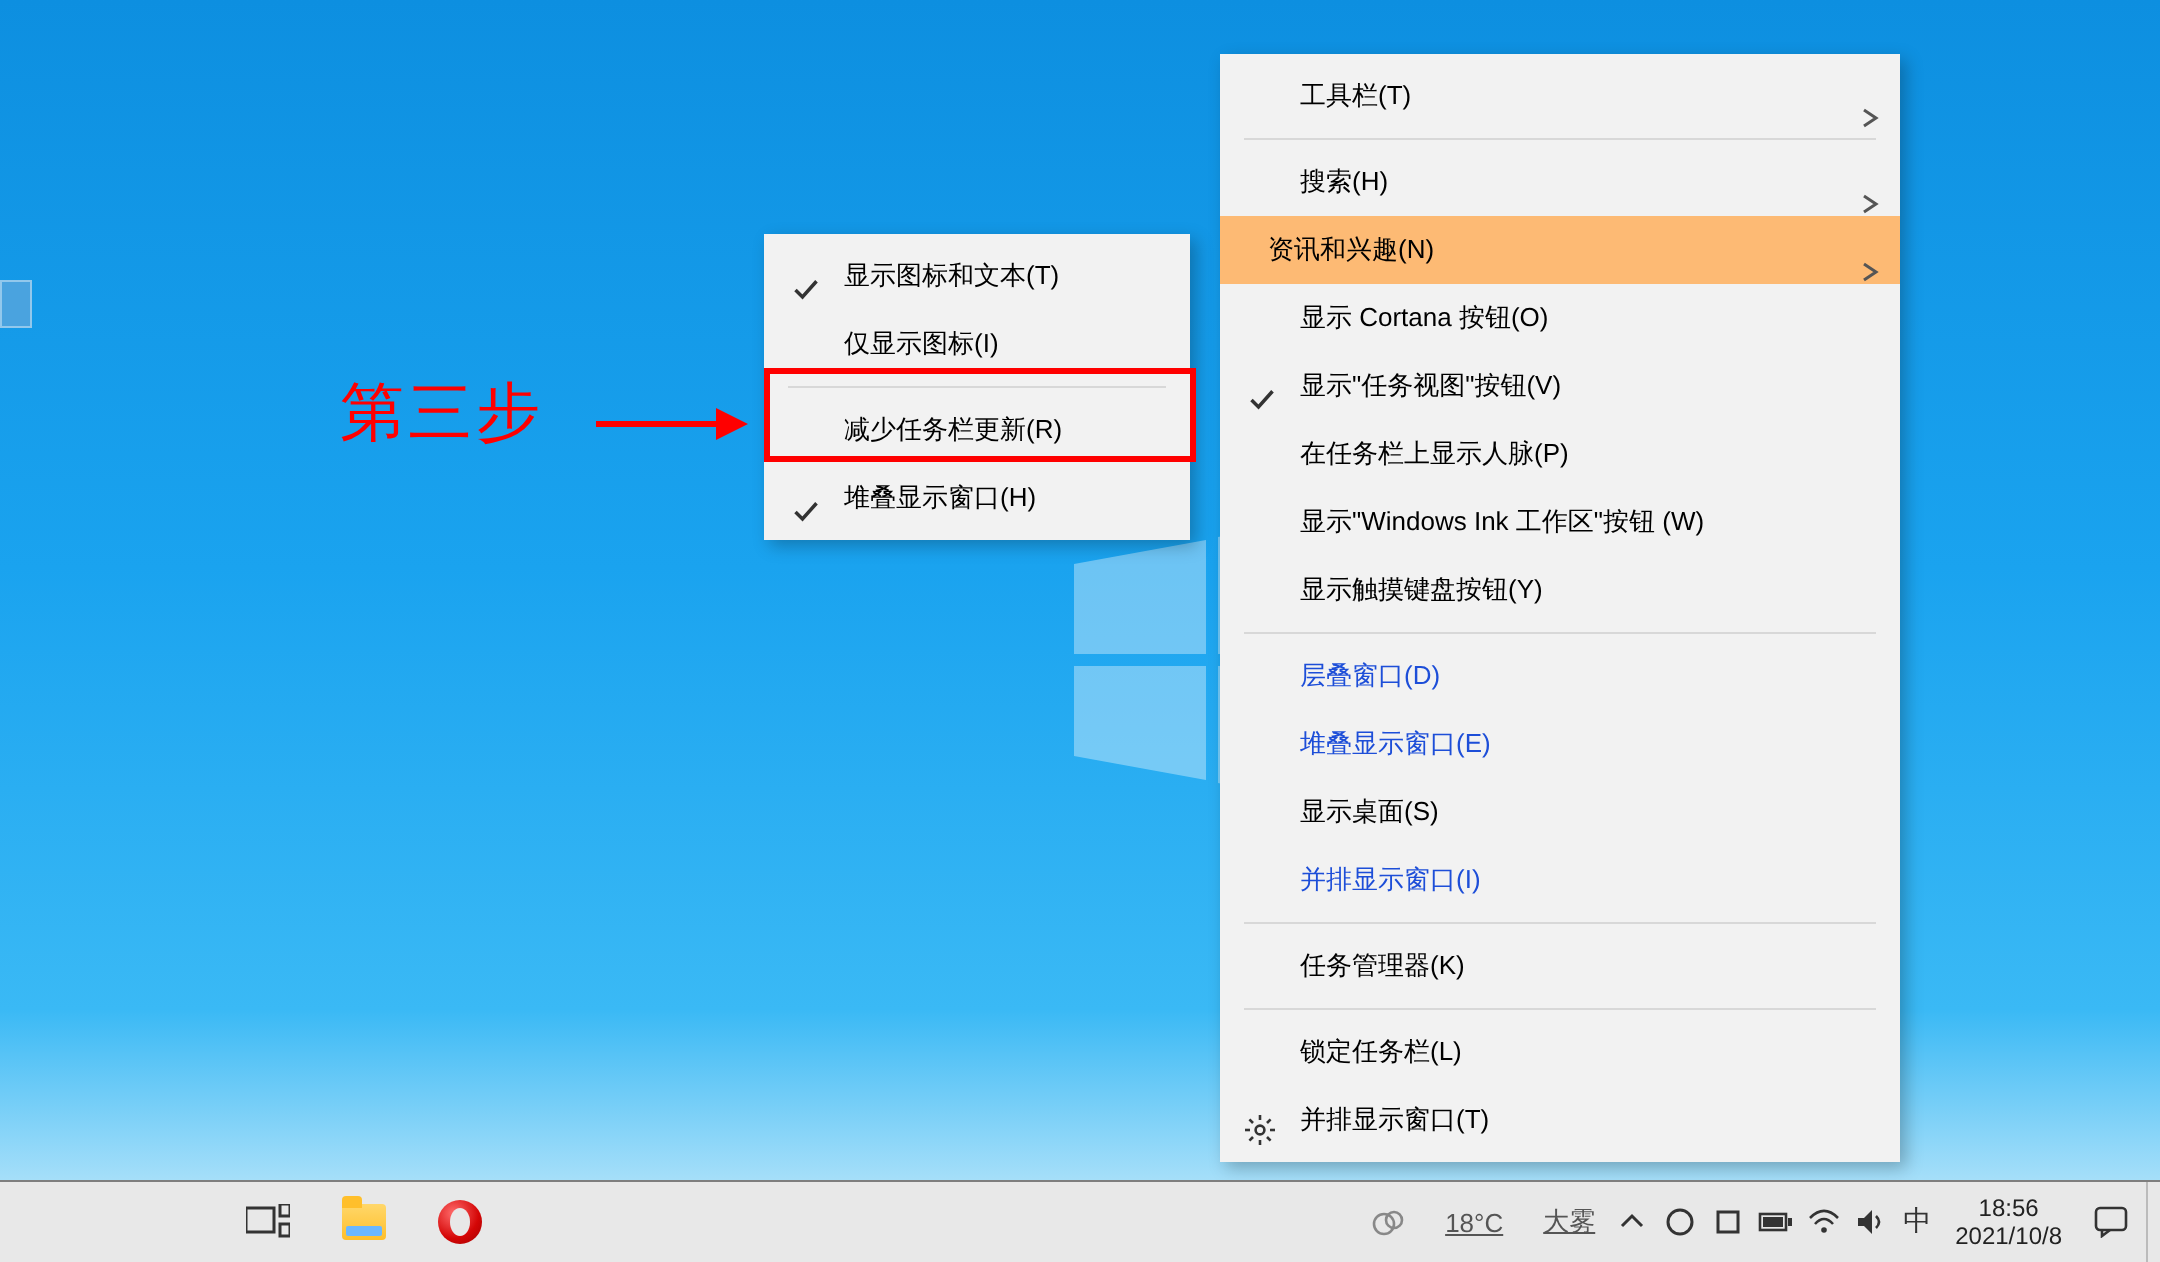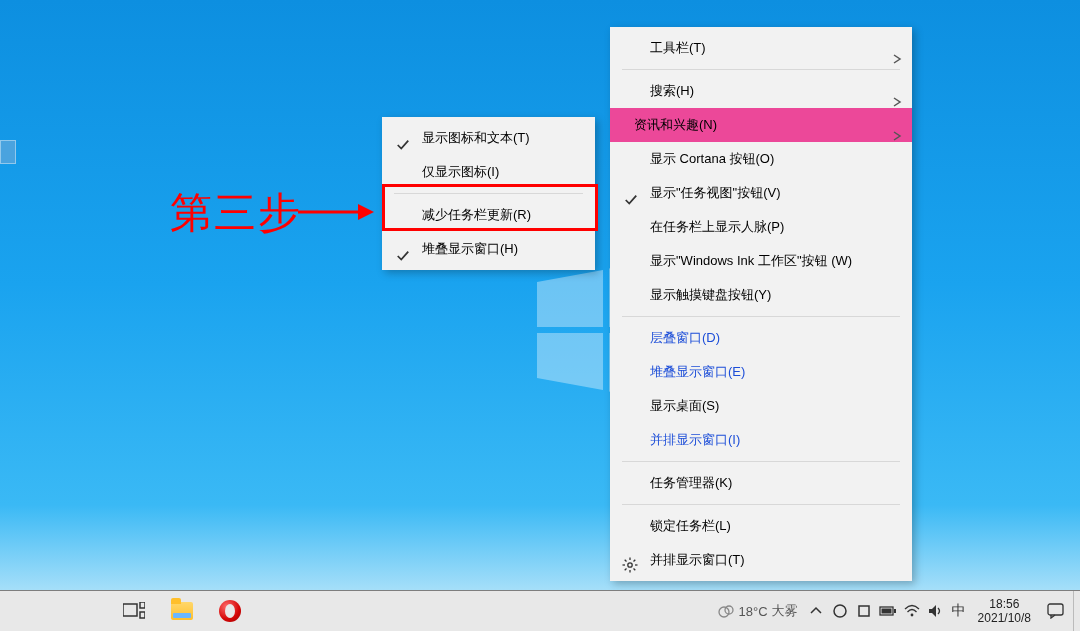--- a/index.html
+++ b/index.html
@@ -1,39 +1,39 @@
 <!DOCTYPE html>
 <html><head>
 <meta charset="utf-8">
 <style>
 html,body{margin:0;padding:0;width:1080px;height:631px;overflow:hidden;font-family:"Microsoft YaHei","Segoe UI",Arial,sans-serif;font-size:13px;color:#000;}
 .desktop{position:absolute;inset:0;background:linear-gradient(180deg,#0d8fe0 0%,#1aa3ef 45%,#3ab9f5 80%,#d9f1fb 100%);}
 .win-logo{position:absolute;left:534px;top:255px;width:150px;height:150px;opacity:.36;}
 .win-logo svg{width:100%;height:100%;}
-.annotation-text{position:absolute;left:170px;top:185px;font-size:42px;color:#ff0000;font-weight:500;letter-spacing:2px;}
+.annotation-text{position:absolute;left:170px;top:185px;font-size:32px;color:#ff0000;font-weight:500;letter-spacing:2px;}
 .annotation-arrow{position:absolute;left:298px;top:200px;}
 .menu{position:absolute;background:#f2f2f2;box-shadow:3px 3px 8px rgba(0,0,0,.25);padding:4px 0;}
 .menu .item{position:relative;height:34px;line-height:34px;padding-left:40px;padding-right:24px;white-space:nowrap;cursor:default;}
-.menu .item.hovered,.menu .item:hover{background:#ec4899;padding-left:24px;}
+.menu .item.hovered,.menu .item:hover{background:#fdba74;padding-left:24px;}
 .menu .item.disabled{color:#1d4ed8;}
 .menu .sep{height:1px;background:#d8d8d8;margin:4px 12px;}
 .menu .check{position:absolute;left:14px;top:10px;width:14px;height:14px;}
 .menu .chevron{position:absolute;right:10px;top:12px;width:10px;height:10px;}
 .menu .gear{position:absolute;left:12px;top:9px;width:16px;height:16px;}
 .submenu{left:382px;top:117px;width:213px;}
-.mainmenu{left:610px;top:27px;width:302px;}
+.mainmenu{left:610px;top:27px;width:340px;}
 .highlight-box{position:absolute;left:382px;top:184px;width:210px;height:41px;border:3px solid #ff0000;pointer-events:none;}
 .taskbar{position:absolute;left:0;right:0;bottom:0;height:40px;background:#e8e8e8;border-top:1px solid #7e7e7e;display:flex;align-items:center;}
 .taskbar-left{display:flex;align-items:center;height:100%;}
 .tb-btn{width:48px;height:40px;display:flex;align-items:center;justify-content:center;}
 .taskbar-right{margin-left:auto;display:flex;align-items:center;height:100%;}
 .tray-ico{width:24px;height:40px;display:flex;align-items:center;justify-content:center;color:#333;}
 .clock{padding:0 8px;text-align:center;font-size:12px;line-height:14px;color:#222;}
 .ime{font-size:14px;color:#333;padding:0 4px;}
-.weather{display:flex;align-items:center;gap:4px;font-size:13px;color:#555;padding:0 6px;}
+.weather{display:flex;align-items:center;gap:20px;font-size:13px;color:#555;padding:0 6px;text-decoration:underline;}
 .opera-ico{width:22px;height:22px;border-radius:50%;background:radial-gradient(circle at 35% 30%,#ff6b6b,#d40606 60%,#a00000);position:relative;}
 .opera-ico::after{content:"";position:absolute;left:6px;top:4px;width:10px;height:14px;border-radius:50%;background:#e8e8e8;}
 .explorer-ico{width:22px;height:18px;background:linear-gradient(#ffd76a,#ffbf2b);border-radius:2px;position:relative;}
 .explorer-ico::before{content:"";position:absolute;left:0;top:-4px;width:10px;height:6px;background:#ffbf2b;border-radius:2px 2px 0 0;}
 .explorer-ico::after{content:"";position:absolute;left:2px;right:2px;bottom:2px;height:5px;background:#6bb7ff;border-radius:1px;}
 .taskview-ico svg,.tray-ico svg{display:block;}
 .desktop-edge{position:absolute;left:0;top:140px;width:14px;height:22px;background:#4aa3df;border:1px solid rgba(255,255,255,.4);}
 </style>
 </head>
 <body>

